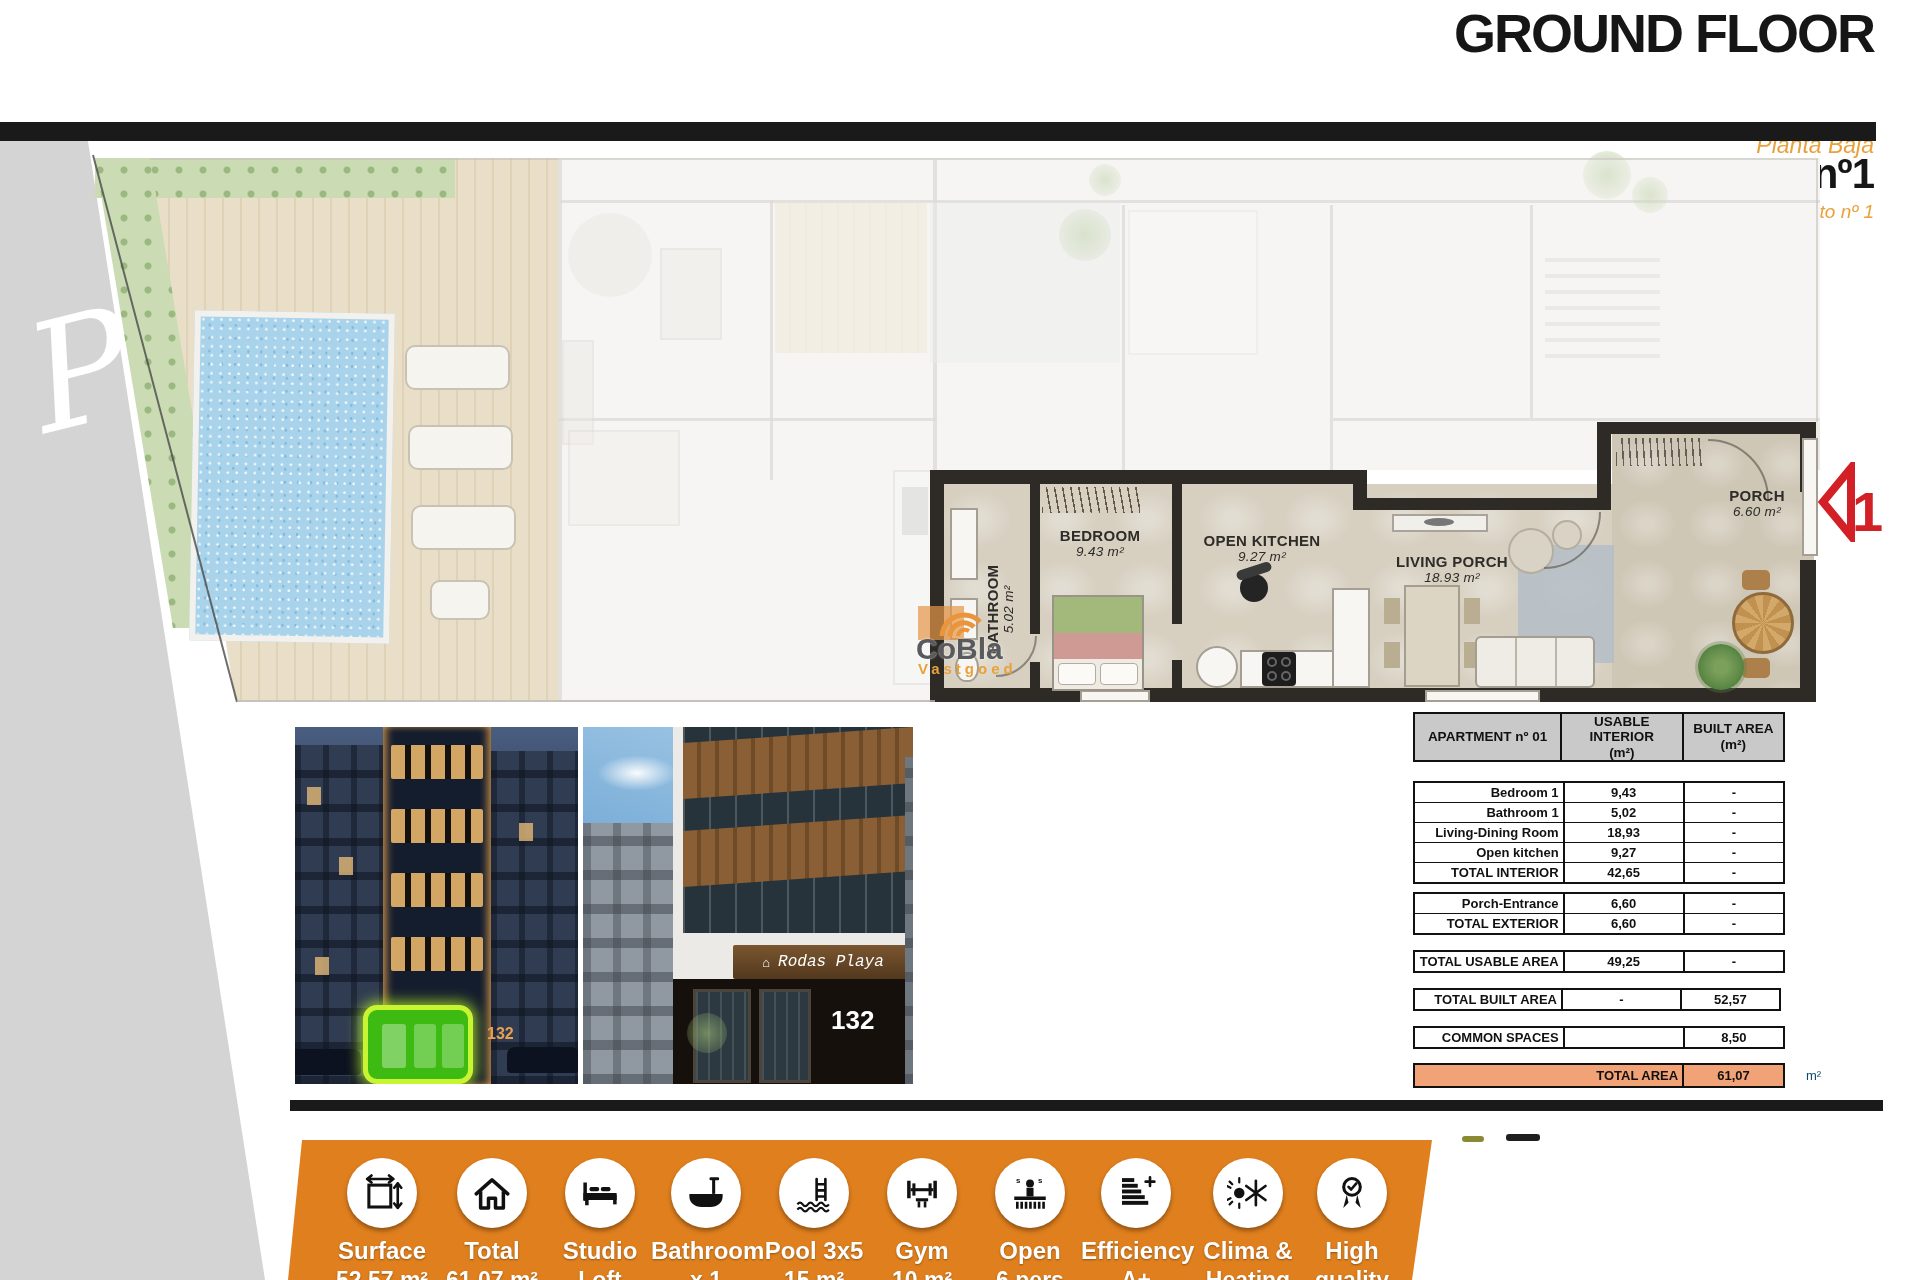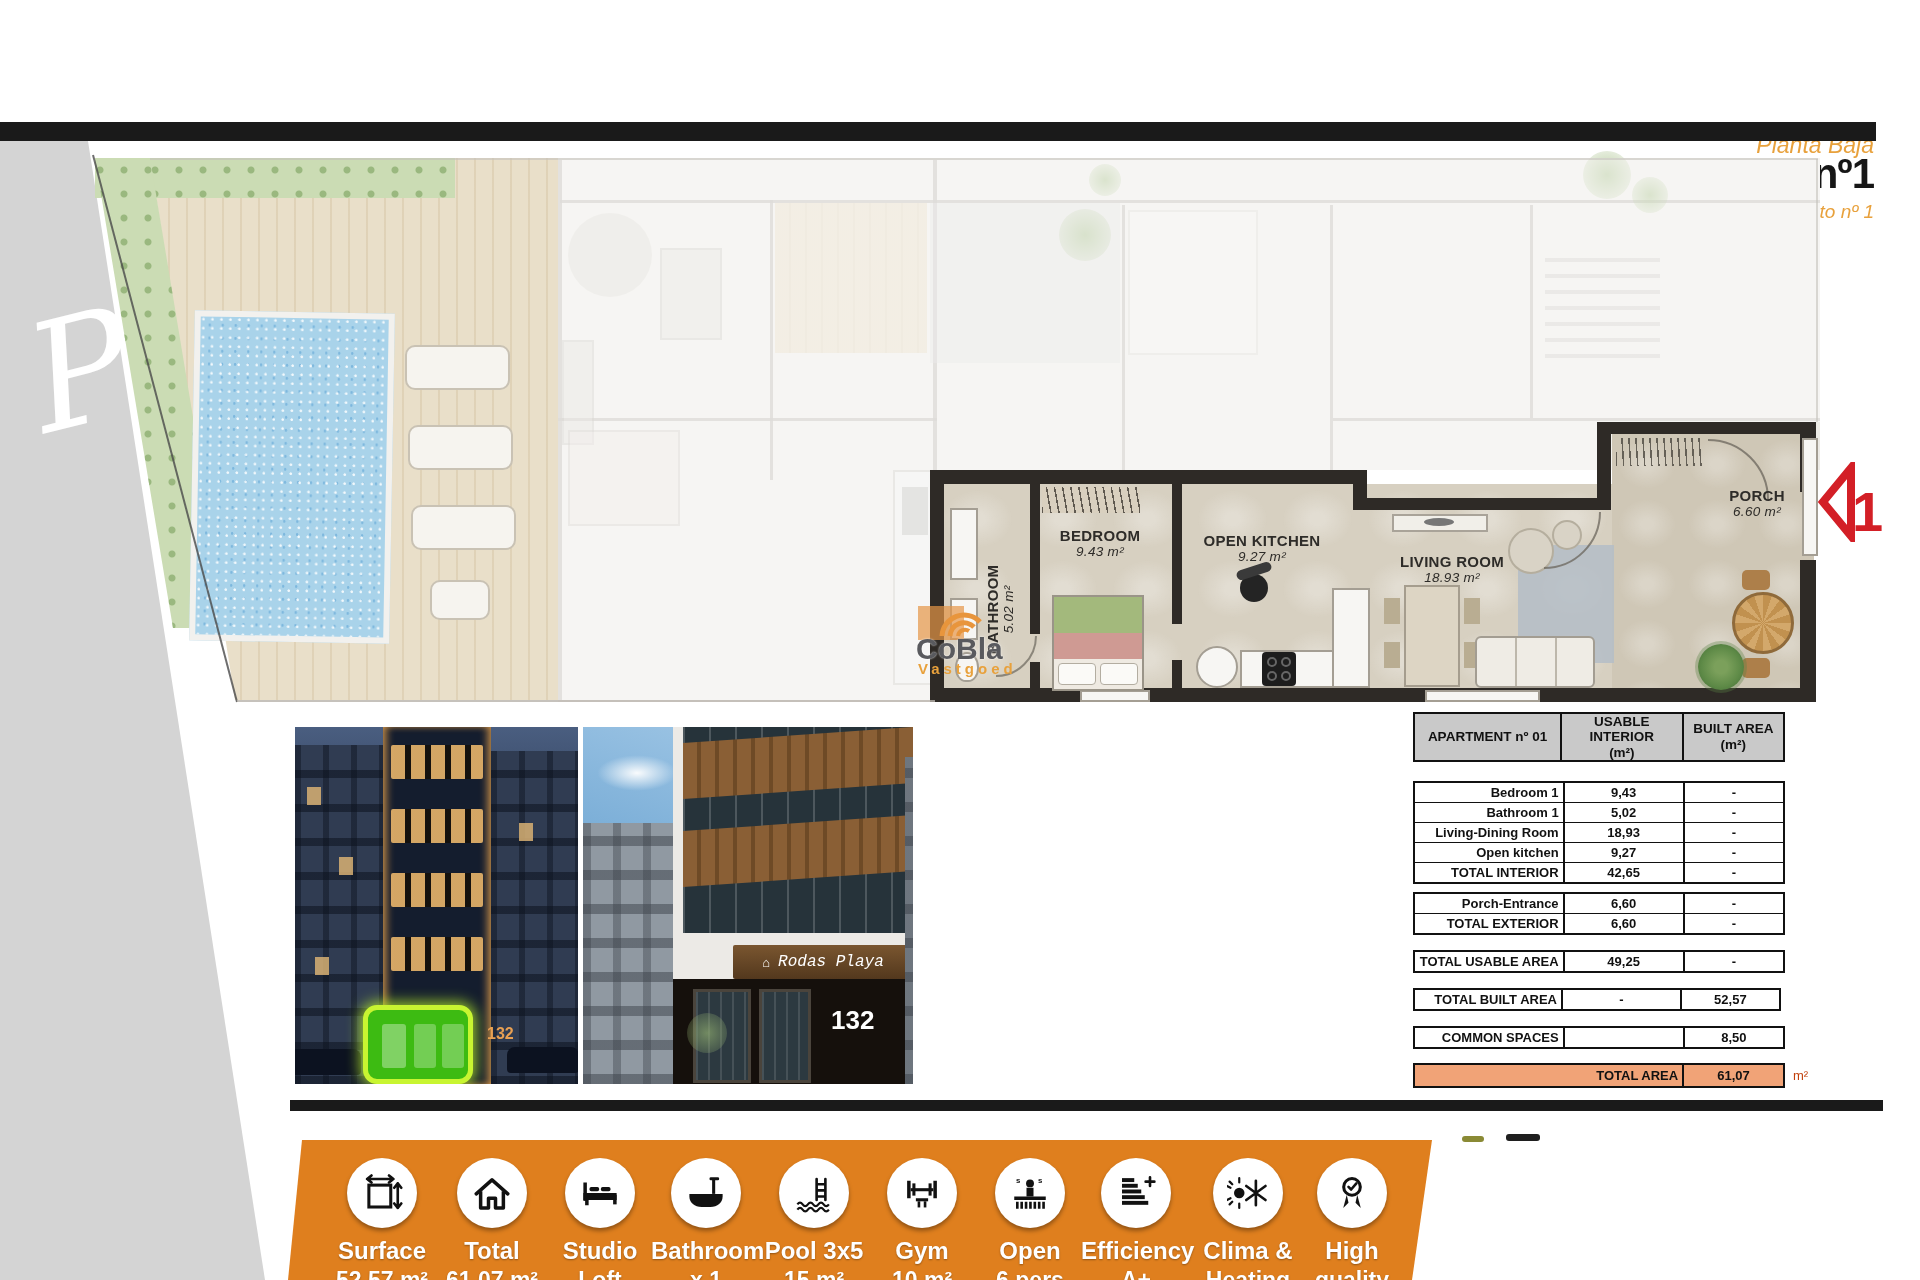--- a/index.html
+++ b/index.html
@@ -51,21 +51,21 @@
   .tbl{border:2px solid #111;background:#fff;}
   .thead{background:#c9c9c9;display:flex;align-items:stretch;}
   .hc{display:flex;flex-direction:column;align-items:center;justify-content:center;font-weight:bold;font-size:13.5px;color:#111;text-align:center;line-height:1.15;}
   .trow{display:flex;height:19px;align-items:stretch;}
   .trow + .trow{border-top:1.5px solid #111;}
   .tc{font-size:13px;font-weight:600;color:#111;display:flex;align-items:center;}
   .tc1{width:146px;justify-content:flex-end;padding-right:4px;}
   .tc2{width:120px;border-left:2px solid #111;justify-content:center;}
   .tc3{width:100px;border-left:2px solid #111;justify-content:center;}
   .total-row{background:#f1a377;}
-  .unit-lab{font-size:13px;color:#c2410c;}
+  .unit-lab{font-size:13px;color:#0c4a6e;margin-left:13px;}
 
   
   .photo{overflow:hidden;}
   .ph-l{background:linear-gradient(180deg,#4a5e80 0%,#243048 45%,#101826 100%);}
   .bldg-side{background:#303c52;background-image:repeating-linear-gradient(0deg,rgba(12,18,30,.55) 0 8px,transparent 8px 34px),repeating-linear-gradient(90deg,rgba(12,18,30,.45) 0 6px,transparent 6px 28px);}
   .bldg-center{background:#141d2e;box-shadow:inset 6px 0 8px -3px rgba(235,165,75,.85),inset -6px 0 8px -3px rgba(235,165,75,.85);}
   .floor-win{background:linear-gradient(180deg,#6b4a28,#3a2d1d);background-image:repeating-linear-gradient(90deg,rgba(245,190,110,.85) 0 14px,rgba(20,16,10,.9) 14px 20px);border-radius:2px;}
   .litwin{background:#d8b073;opacity:.85;}
   .greenbox{background:#3dbb12;border:5px solid #c8f531;border-radius:14px;box-shadow:0 0 14px 3px rgba(185,240,42,.8);}
   .car{background:#0c1220;border-radius:8px 8px 4px 4px;}
@@ -88,20 +88,21 @@
   .am{width:110px;text-align:center;}
   .am-circle{width:70px;height:70px;border-radius:50%;background:#fff;margin:0 auto;display:flex;align-items:center;justify-content:center;box-shadow:0 3px 4px rgba(0,0,0,.35);}
   .am-l1{color:#fff;font-weight:bold;font-size:24px;margin-top:9px;text-shadow:0 1px 2px rgba(0,0,0,.35);white-space:nowrap;}
   .am-l2{color:#fff;font-weight:bold;font-size:23px;margin-top:2px;text-shadow:0 1px 2px rgba(0,0,0,.35);white-space:nowrap;}
 </style>
 </head>
 <body>
 
 <div class="page">
 
+  <div class="abs title-main" style="right:46px;top:2px;">GROUND FLOOR</div>
   <div class="abs title-sub" style="right:46px;top:86px;margin-top:46px;">Planta Baja</div>
   <div class="abs topbar" style="left:0;top:122px;width:1876px;height:19px;"></div>
   <div class="abs apt-main" style="right:46px;top:150px;">Apartment nº1</div>
   <div class="abs apt-sub" style="right:46px;top:201px;">Apartamento nº 1</div>
 
   <div class="abs wedge"></div>
   <div class="abs script-wm" style="left:30px;top:290px;">Pl</div>
 
   <div class="abs deck" style="left:150px;top:158px;width:412px;height:542px;clip-path:polygon(0 0,100% 0,100% 100%,85px 100%);"></div>
   <div class="abs hedge" style="left:95px;top:158px;width:360px;height:40px;"></div>
@@ -223,21 +224,21 @@
   </div>
   <div class="abs rlabel" style="left:930px;top:593px;width:140px;transform:rotate(-90deg);">
     <div>BATHROOM</div>
     <div class="rarea">5.02 m²</div>
   </div>
   <div class="abs rlabel" style="left:1187px;top:532px;width:150px;">
     <div>OPEN KITCHEN</div>
     <div class="rarea">9.27 m²</div>
   </div>
   <div class="abs rlabel" style="left:1382px;top:553px;width:140px;">
-    <div>LIVING ROOM</div>
+    <div>LIVING PORCH</div>
     <div class="rarea">18.93 m²</div>
   </div>
   <div class="abs rlabel" style="left:1697px;top:487px;width:120px;">
     <div>PORCH</div>
     <div class="rarea">6.60 m²</div>
   </div>
 
   <svg class="abs" style="left:1818px;top:462px;width:40px;height:80px;" viewBox="0 0 40 80">
     <polygon points="33,6 33,74 5,40" fill="none" stroke="#d31f26" stroke-width="8"></polygon>
   </svg>

